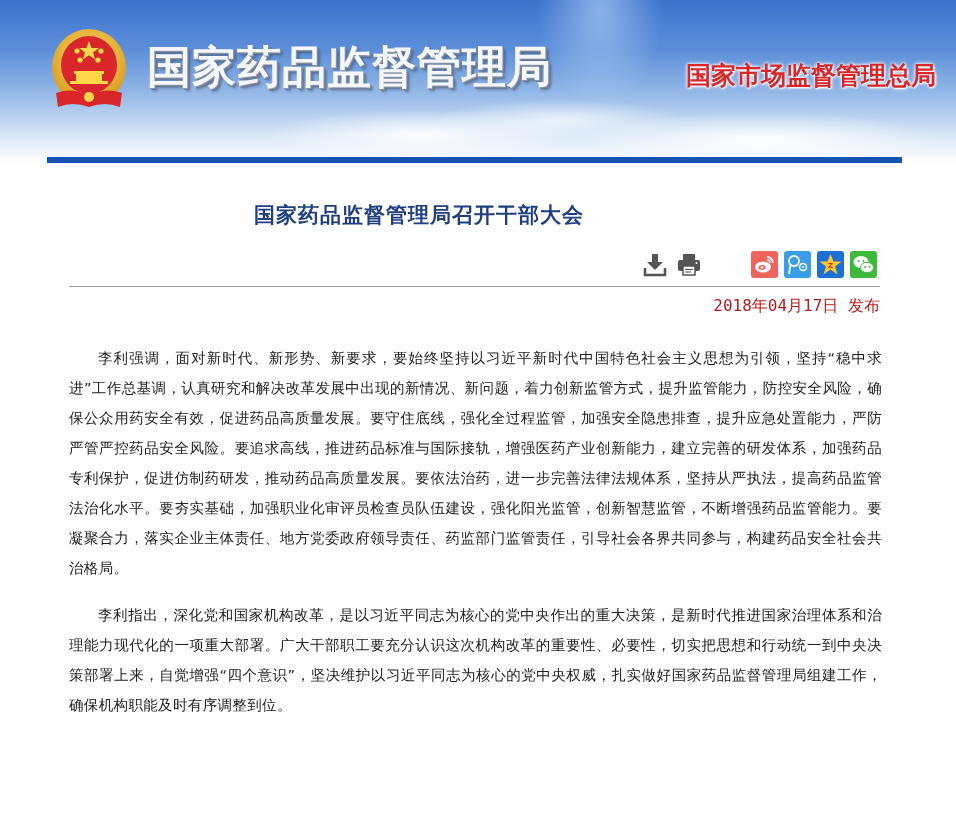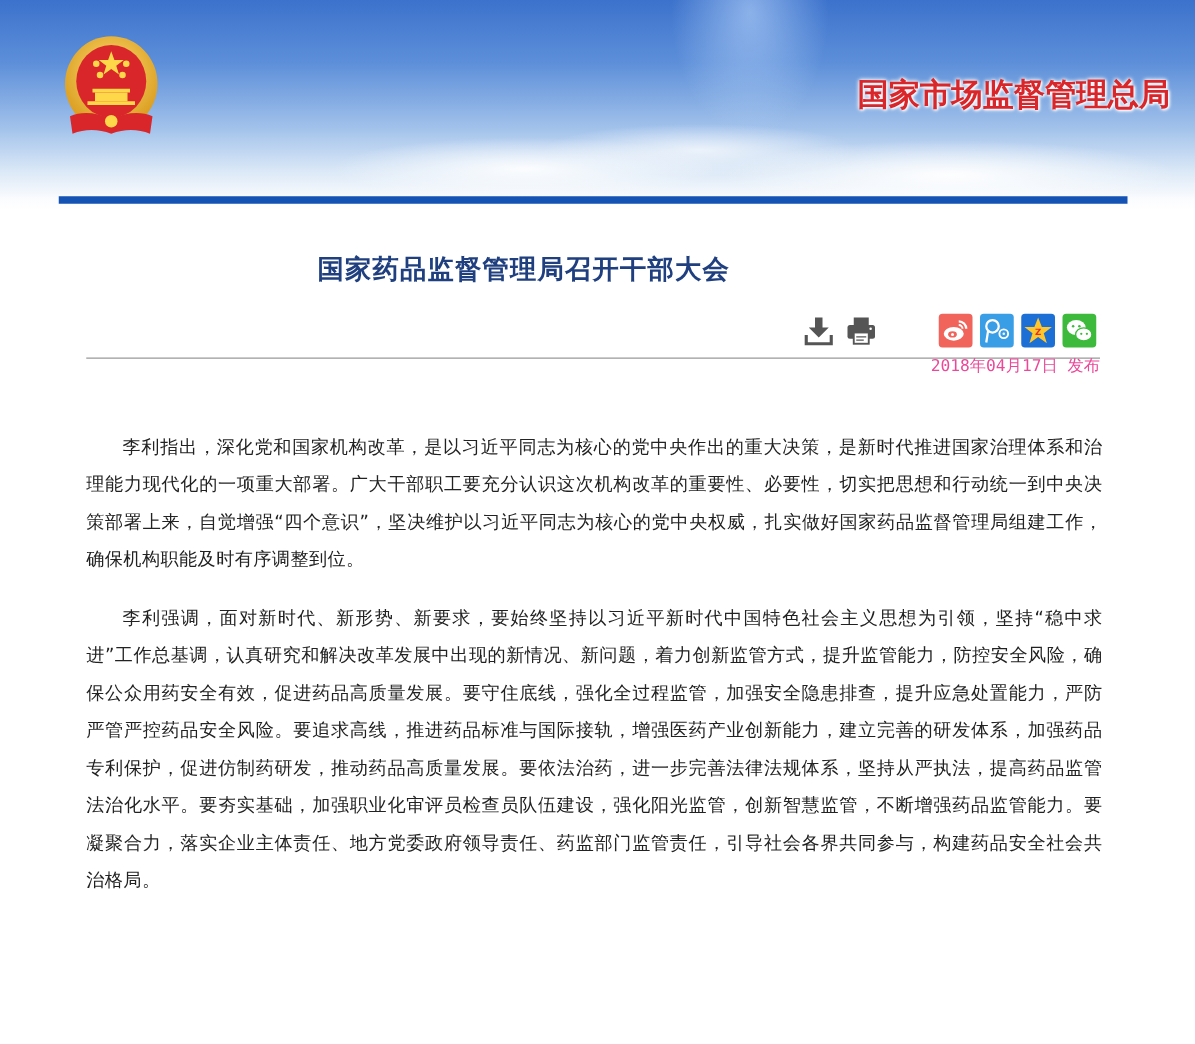--- a/index.html
+++ b/index.html
@@ -49,23 +49,23 @@
     position: absolute; top: 251px; height: 28px;
   }
   .tool-btn { position: absolute; top: 0; width: 24px; height: 28px; cursor: pointer; }
   .share-btn {
     position: absolute; top: 0; width: 27px; height: 27px; border-radius: 3px; cursor: pointer;
   }
   .divider {
     position: absolute; left: 69px; top: 286px; width: 811px; height: 1px; background: #999;
   }
   .pubdate {
-    position: absolute; right: 76px; top: 284px;
+    position: absolute; right: 76px; top: 296px;
     font-family: "DejaVu Sans Mono", "Liberation Mono", monospace;
-    font-size: 13px; color: #ec4899;
+    font-size: 16px; color: #b91c1c;
   }
   .pubdate span { font-family: "DejaVu Sans", "Liberation Sans", sans-serif; }
 
   .content {
     position: absolute; left: 69px; top: 343px; width: 813px;
     font-size: 14.5px; line-height: 30px; color: #222;
   }
   .content p {
     text-indent: 2em; margin-bottom: 17px; text-align: justify; letter-spacing: 0.35px;
   }
@@ -90,20 +90,21 @@
     <circle cx="30" cy="33" r="2.6" fill="#ffd84a"></circle>
     <circle cx="48" cy="33" r="2.6" fill="#ffd84a"></circle>
 
     <rect x="24" y="44" width="30" height="3" fill="#ffd84a"></rect>
     <rect x="26" y="47" width="26" height="7" fill="#ffd84a"></rect>
     <rect x="20" y="54" width="38" height="3" fill="#ffd84a"></rect>
 
     <path d="M6,66 Q20,60 39,68 Q58,60 72,66 L70,80 Q55,74 39,80 Q23,74 8,80 Z" fill="#d9262b"></path>
     <circle cx="39" cy="70" r="5" fill="#ffd84a"></circle>
   </svg>
+  <div class="site-title">国家药品监督管理局</div>
   <div class="parent-org">国家市场监督管理总局</div>
   <div class="blue-bar"></div>
 </div>
 
 <h1 class="article-title">国家药品监督管理局召开干部大会</h1>
 
 <div class="tools" style="left:643px;">
   <div class="tool-btn" style="left:0;">
     <svg width="24" height="28" viewBox="0 0 24 28">
       <rect x="9" y="3" width="6" height="9" fill="#555"></rect>
@@ -159,15 +160,15 @@
   </div>
 </div>
 
 <div class="divider"></div>
 
 <div class="pubdate">
   <span style="font-family:'DejaVu Sans Mono','Liberation Mono',monospace;">2018年04月17日</span>&nbsp;<span>发布</span>
 </div>
 
 <div class="content">
+  <p>李利强调，面对新时代、新形势、新要求，要始终坚持以习近平新时代中国特色社会主义思想为引领，坚持“稳中求进”工作总基调，认真研究和解决改革发展中出现的新情况、新问题，着力创新监管方式，提升监管能力，防控安全风险，确保公众用药安全有效，促进药品高质量发展。要守住底线，强化全过程监管，加强安全隐患排查，提升应急处置能力，严防严管严控药品安全风险。要追求高线，推进药品标准与国际接轨，增强医药产业创新能力，建立完善的研发体系，加强药品专利保护，促进仿制药研发，推动药品高质量发展。要依法治药，进一步完善法律法规体系，坚持从严执法，提高药品监管法治化水平。要夯实基础，加强职业化审评员检查员队伍建设，强化阳光监管，创新智慧监管，不断增强药品监管能力。要凝聚合力，落实企业主体责任、地方党委政府领导责任、药监部门监管责任，引导社会各界共同参与，构建药品安全社会共治格局。</p>
   <p>李利指出，深化党和国家机构改革，是以习近平同志为核心的党中央作出的重大决策，是新时代推进国家治理体系和治理能力现代化的一项重大部署。广大干部职工要充分认识这次机构改革的重要性、必要性，切实把思想和行动统一到中央决策部署上来，自觉增强“四个意识”，坚决维护以习近平同志为核心的党中央权威，扎实做好国家药品监督管理局组建工作，确保机构职能及时有序调整到位。</p>
-  <p>李利强调，面对新时代、新形势、新要求，要始终坚持以习近平新时代中国特色社会主义思想为引领，坚持“稳中求进”工作总基调，认真研究和解决改革发展中出现的新情况、新问题，着力创新监管方式，提升监管能力，防控安全风险，确保公众用药安全有效，促进药品高质量发展。要守住底线，强化全过程监管，加强安全隐患排查，提升应急处置能力，严防严管严控药品安全风险。要追求高线，推进药品标准与国际接轨，增强医药产业创新能力，建立完善的研发体系，加强药品专利保护，促进仿制药研发，推动药品高质量发展。要依法治药，进一步完善法律法规体系，坚持从严执法，提高药品监管法治化水平。要夯实基础，加强职业化审评员检查员队伍建设，强化阳光监管，创新智慧监管，不断增强药品监管能力。要凝聚合力，落实企业主体责任、地方党委政府领导责任、药监部门监管责任，引导社会各界共同参与，构建药品安全社会共治格局。</p>
 </div>
 
 </body></html>

